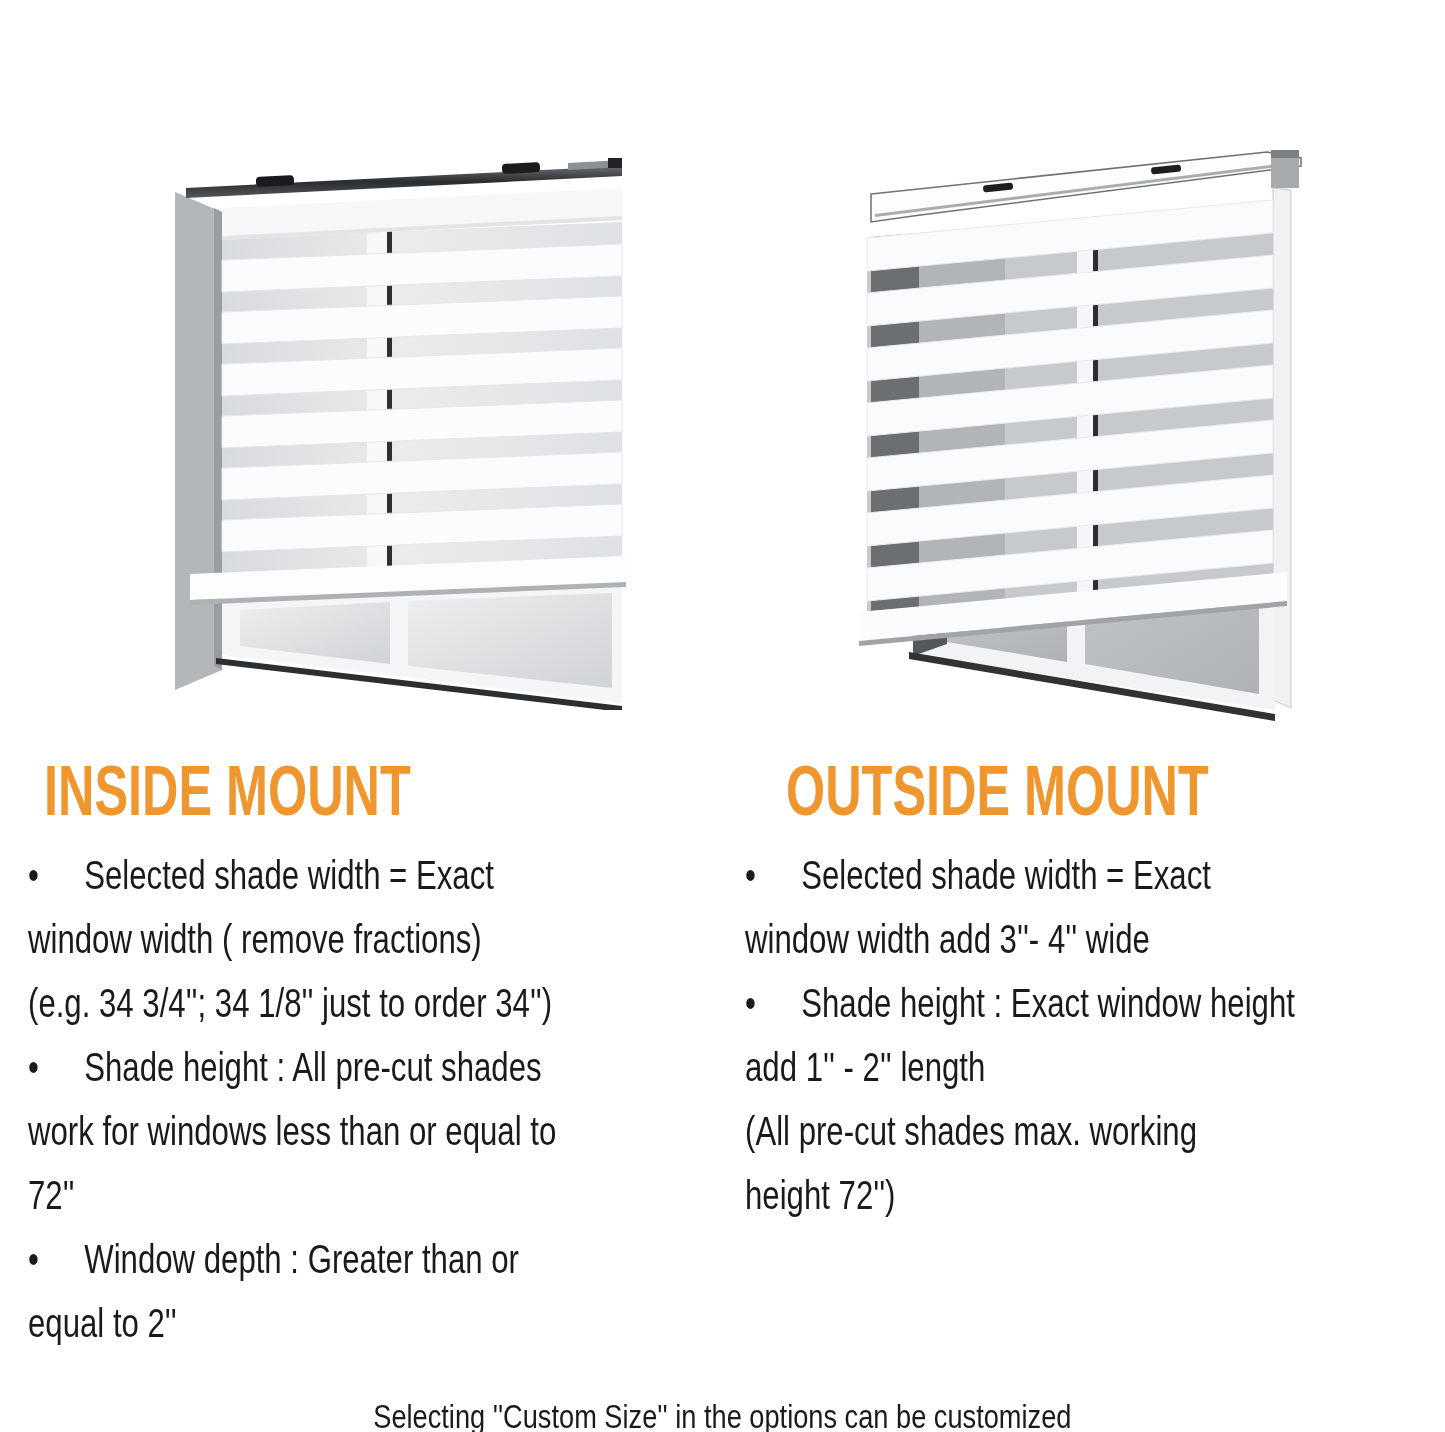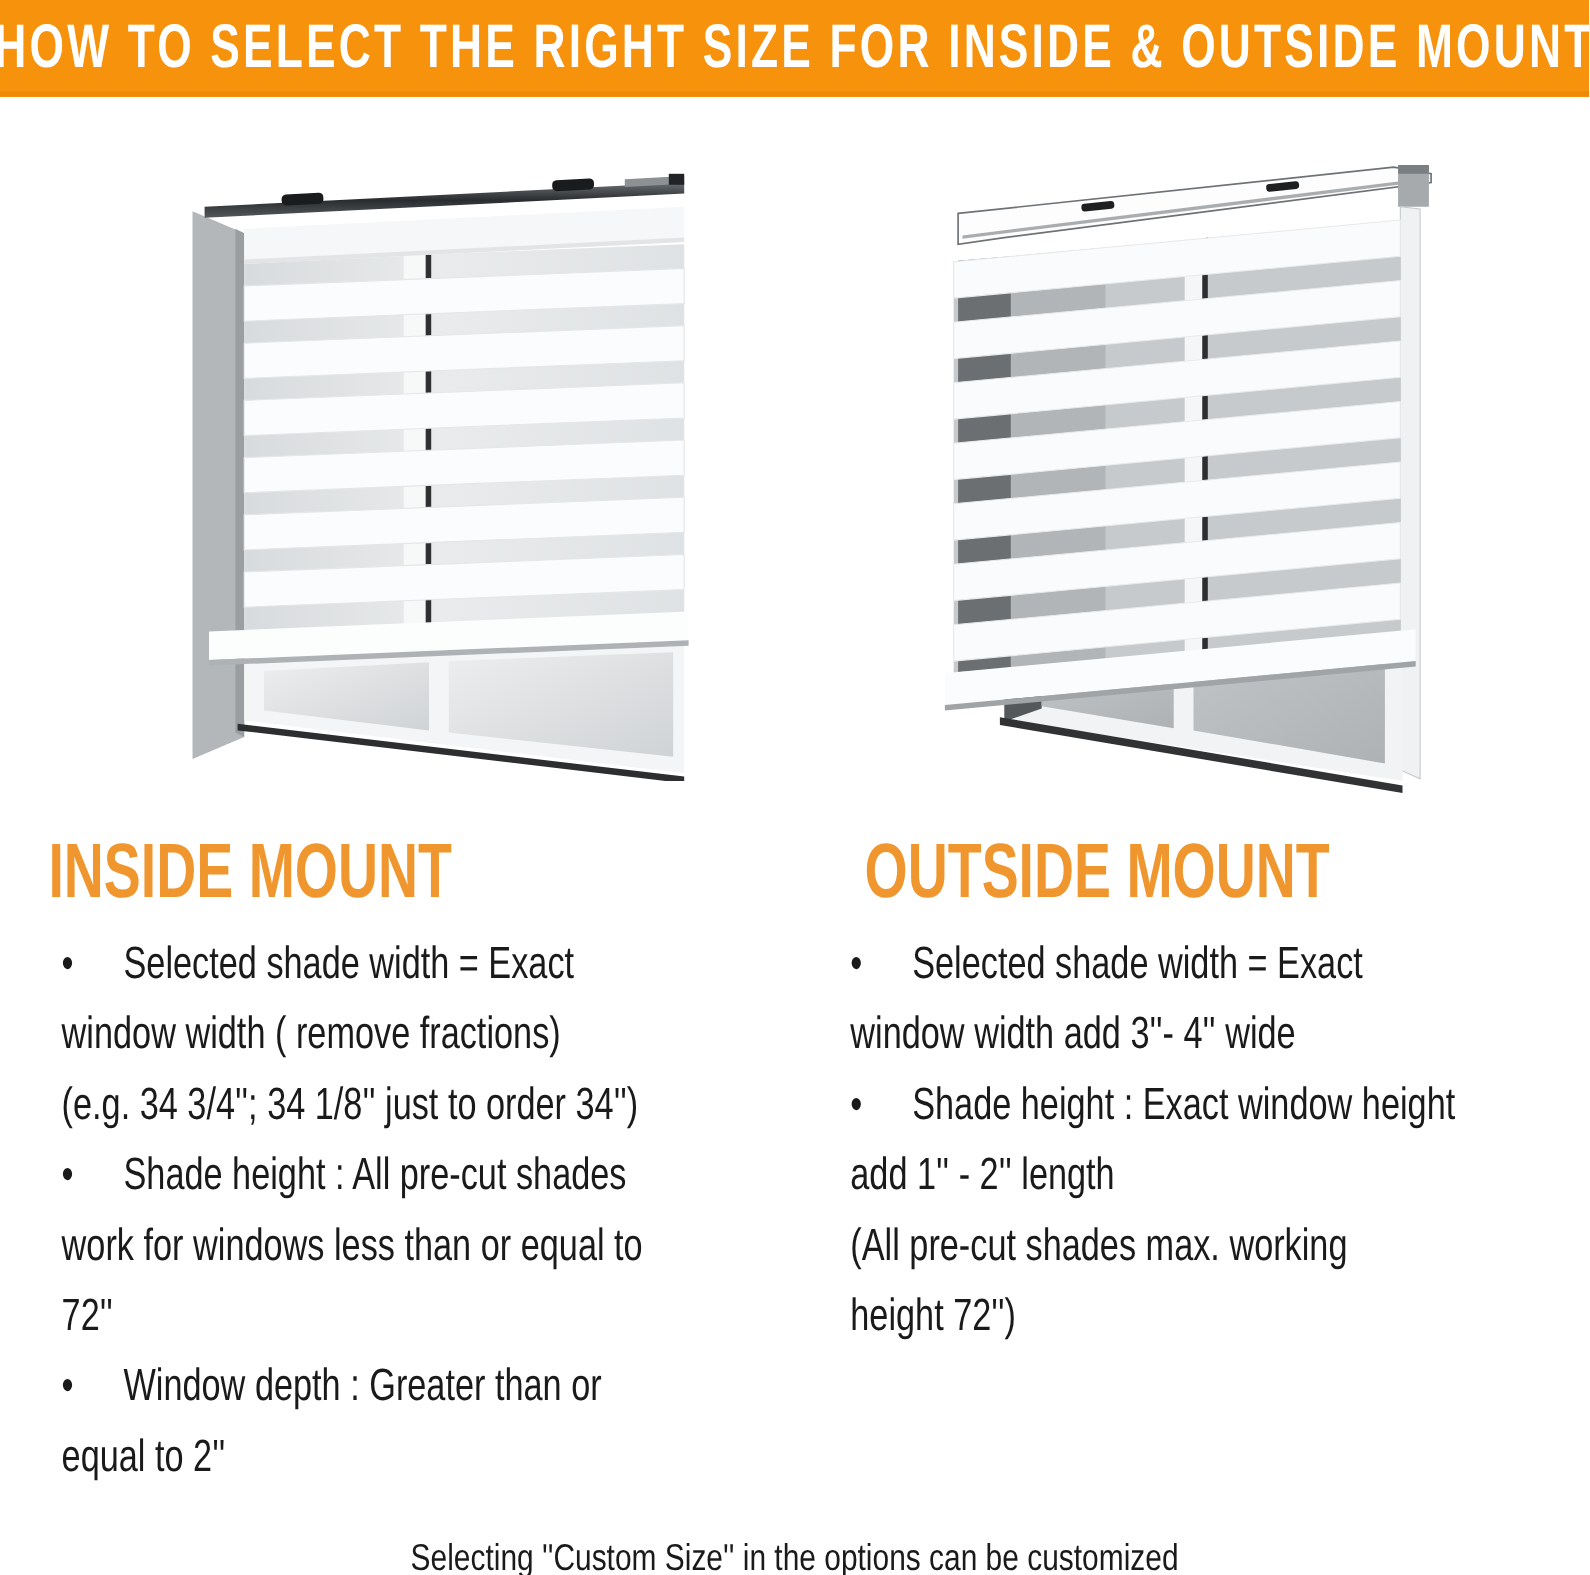--- a/index.html
+++ b/index.html
@@ -24,43 +24,40 @@
   .illus-right{left:855px;top:142px;width:455px;height:595px;}
   
   .mount-heading{
     position:absolute;margin:0;font-size:70px;font-weight:bold;line-height:1;
     color:#F0962E;white-space:nowrap;letter-spacing:0;
     transform:scaleX(0.72);transform-origin:left top;
   }
   .heading-inside{left:44px;top:756px;}
   .heading-outside{left:786px;top:756px;}
   
-  .col{position:absolute;margin-left:28px;}
+  .col{position:absolute;}
   .col-left{left:28px;top:843px;}
   .col-right{left:745px;top:843px;}
   .line{
     height:64px;line-height:64px;font-size:41px;white-space:nowrap;
     transform:scaleX(0.76);transform-origin:left center;
   }
   .dot{display:inline-block;width:74px;}
   
   .footer{position:absolute;left:0;top:1384px;width:1445px;text-align:center;margin-top:13px;}
   .footer-text{
     display:inline-block;font-size:34px;white-space:nowrap;
     transform:scaleX(0.8);transform-origin:center center;
   }
 </style>
 </head>
 <body>
 
 <div class="page">
 
-  <header class="banner">
-    <span class="banner-title">HOW TO SELECT THE RIGHT SIZE FOR INSIDE &amp; OUTSIDE MOUNT</span>
-  </header>
 
   <div class="illus illus-left">
     <svg viewBox="0 0 490 560">
       <defs>
         <linearGradient id="glassA" x1="0" y1="0" x2="1" y2="1">
           <stop offset="0" stop-color="#eceeef"></stop>
             <stop offset="1" stop-color="#d0d3d5"></stop>
         </linearGradient>
         <linearGradient id="railg" x1="0" y1="0" x2="0" y2="1">
           <stop offset="0" stop-color="#6a6e72"></stop>

